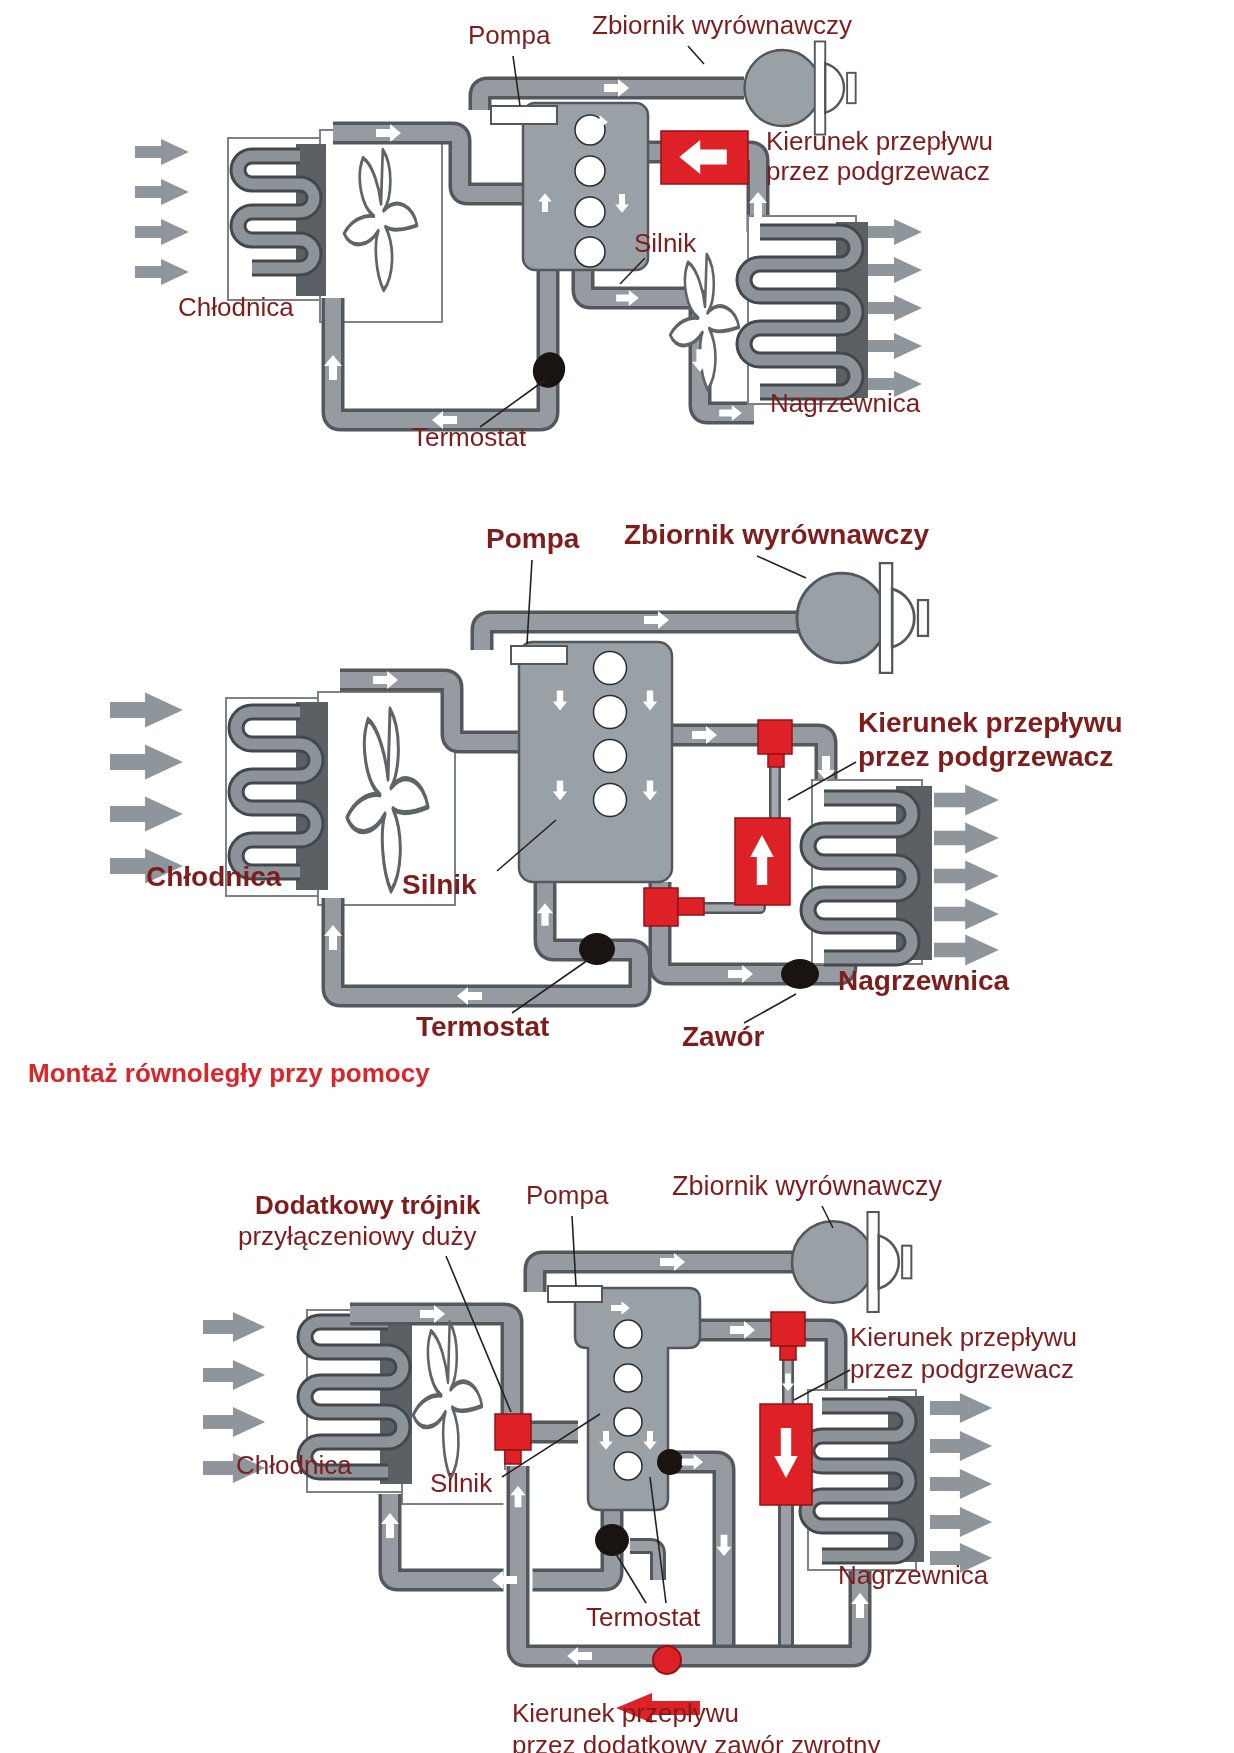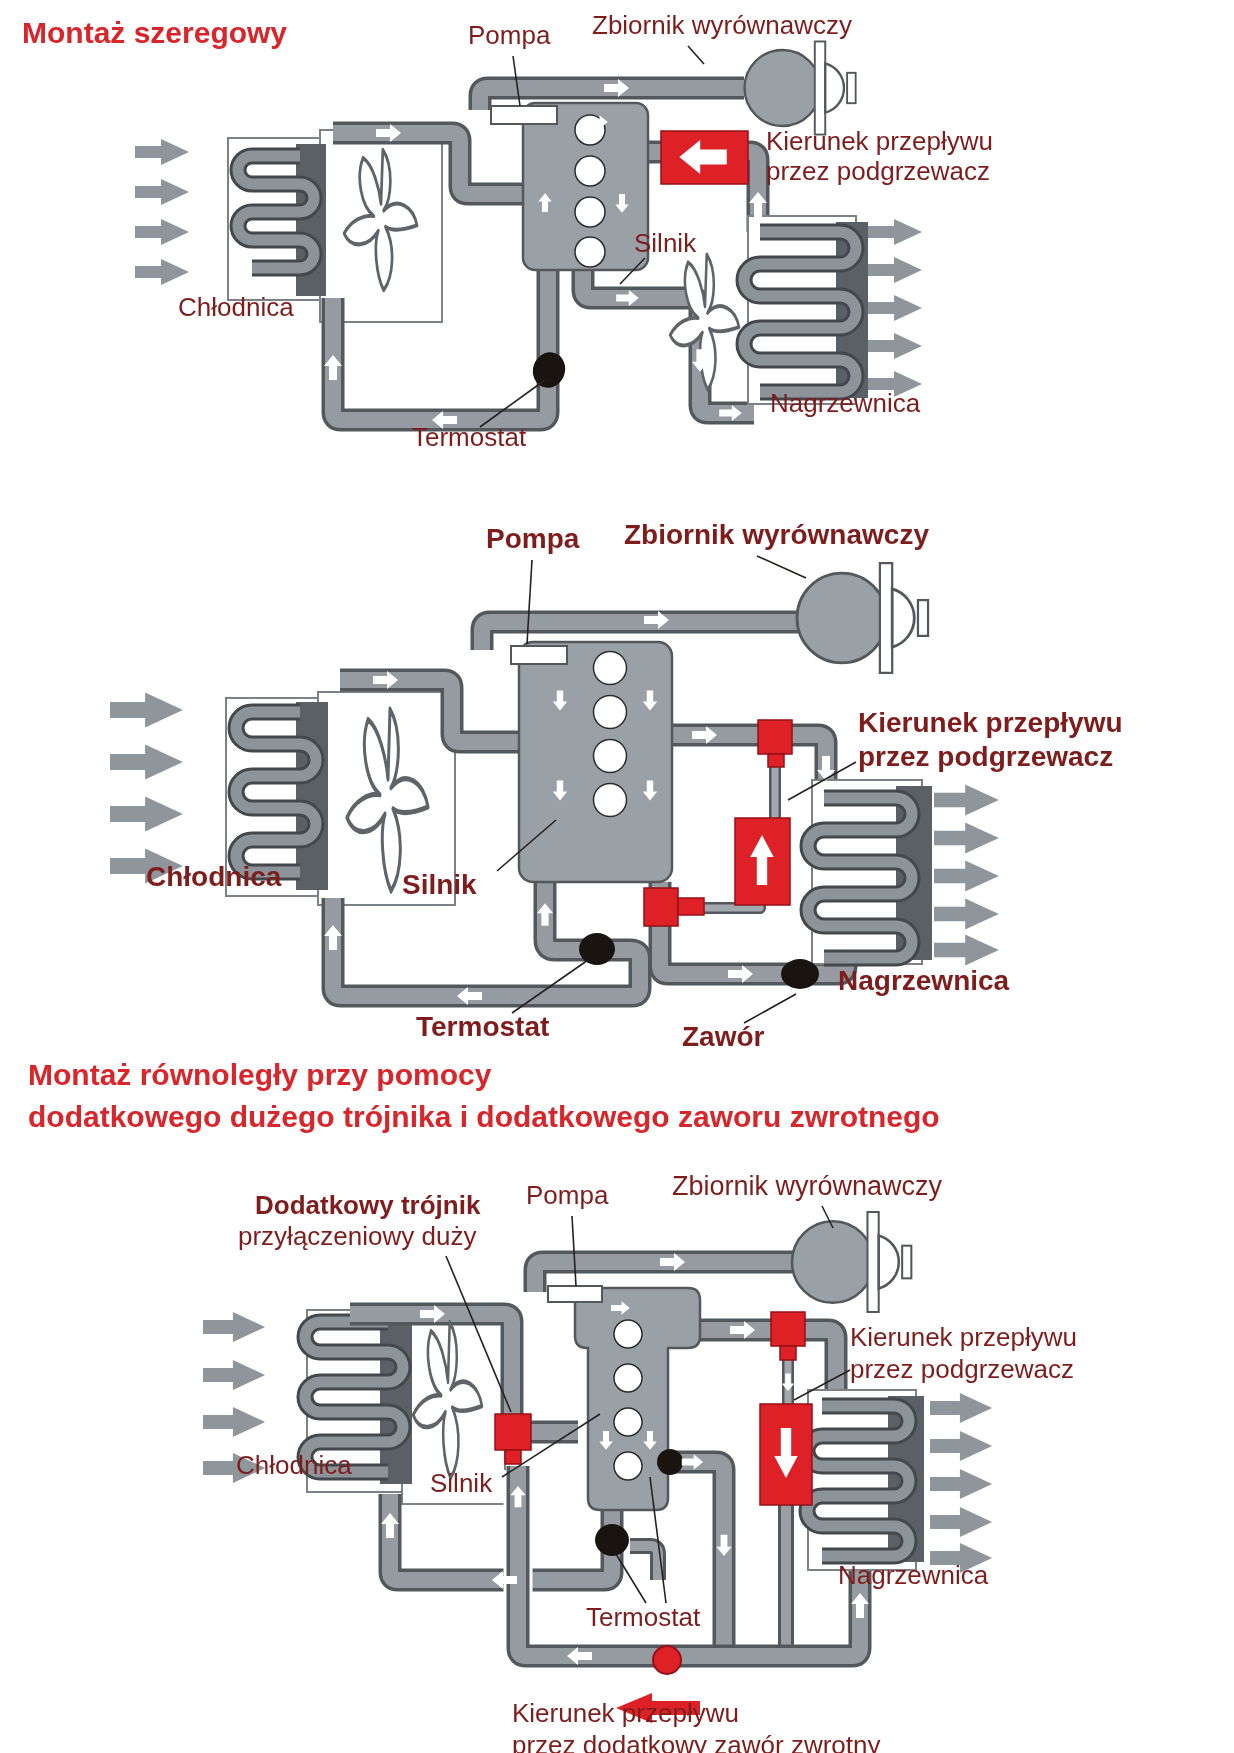--- a/index.html
+++ b/index.html
@@ -4,21 +4,21 @@
 <style>
   html,body{margin:0;padding:0;background:#fff;}
   #stage{position:relative;width:1234px;height:1753px;background:#fff;overflow:hidden;
          font-family:"Liberation Sans", sans-serif;}
   .lbl{position:absolute;font-size:26px;color:#7f1d1d;white-space:nowrap;line-height:1.05;}
   .b{font-weight:bold;font-size:28px;}
   .sm27{font-size:27px;}
   .title{position:absolute;font-weight:bold;color:#d8262b;white-space:nowrap;}
   .t1{font-size:30px;}
   .t2{font-size:31px;}
-  .t3{font-size:30px;}
+  .t3{font-size:26px;}
   svg{position:absolute;left:0;top:0;}
   .po{fill:none;stroke:#53585c;stroke-width:23;stroke-linejoin:round;}
   .pi{fill:none;stroke:#959ba1;stroke-width:16;stroke-linejoin:round;}
   .mo{fill:none;stroke:#53585c;stroke-width:16;stroke-linejoin:round;}
   .mi{fill:none;stroke:#9aa0a5;stroke-width:10;stroke-linejoin:round;}
   .tpo{fill:none;stroke:#53585c;stroke-width:12;stroke-linejoin:round;}
   .tpi{fill:none;stroke:#a2a8ad;stroke-width:7;stroke-linejoin:round;}
   .pw{fill:none;stroke:#ffffff;stroke-width:29;}
   .coilo{fill:none;stroke:#43484c;stroke-width:17;}
   .coili{fill:none;stroke:#8d9499;stroke-width:11;}
@@ -303,42 +303,40 @@
           <path class="ld" d="M572,1216 L576,1286"></path>
       <path class="ld" d="M822,1206 L833,1228"></path>
           <path class="ld" d="M850,1370 L794,1400"></path>
       <path class="ld" d="M502,1477 L600,1414"></path>
           <path class="ld" d="M646,1603 L616,1554"></path>
       <path class="ld" d="M666,1603 L650,1477"></path>
     </g>
   </g>
 </svg>
 
-  <div class="title t1" style="left:22px;top:16px;">Montaż szeregowy</div>
   <div class="lbl" style="left:468px;top:22px;">Pompa</div>
   <div class="lbl" style="left:592px;top:12px;">Zbiornik wyrównawczy</div>
   <div class="lbl" style="left:766px;top:128px;">Kierunek przepływu</div>
   <div class="lbl" style="left:766px;top:158px;">przez podgrzewacz</div>
   <div class="lbl" style="left:634px;top:230px;">Silnik</div>
   <div class="lbl" style="left:178px;top:294px;">Chłodnica</div>
   <div class="lbl" style="left:770px;top:390px;">Nagrzewnica</div>
   <div class="lbl" style="left:412px;top:424px;">Termostat</div>
 
   <div class="lbl b" style="left:486px;top:524px;">Pompa</div>
   <div class="lbl b" style="left:624px;top:520px;">Zbiornik wyrównawczy</div>
   <div class="lbl b" style="left:858px;top:708px;">Kierunek przepływu</div>
   <div class="lbl b" style="left:858px;top:742px;">przez podgrzewacz</div>
   <div class="lbl b" style="left:402px;top:870px;">Silnik</div>
   <div class="lbl b" style="left:146px;top:862px;">Chłodnica</div>
   <div class="lbl b" style="left:416px;top:1012px;">Termostat</div>
   <div class="lbl b" style="left:682px;top:1022px;">Zawór</div>
   <div class="lbl b" style="left:838px;top:966px;">Nagrzewnica</div>
 
   <div class="title t3" style="left:28px;top:1058px;">Montaż równoległy przy pomocy</div>
-  <div class="title t3" style="left:28px;top:1100px;">dodatkowego dużego trójnika i dodatkowego zaworu zwrotnego</div>
   <div class="lbl" style="left:255px;top:1192px;font-weight:bold;">Dodatkowy trójnik</div>
   <div class="lbl" style="left:238px;top:1223px;text-align:center;">przyłączeniowy duży</div>
   <div class="lbl" style="left:526px;top:1182px;">Pompa</div>
   <div class="lbl sm27" style="left:672px;top:1172px;">Zbiornik wyrównawczy</div>
   <div class="lbl" style="left:850px;top:1324px;">Kierunek przepływu</div>
   <div class="lbl" style="left:850px;top:1356px;">przez podgrzewacz</div>
   <div class="lbl" style="left:236px;top:1452px;">Chłodnica</div>
   <div class="lbl" style="left:430px;top:1470px;">Silnik</div>
   <div class="lbl" style="left:586px;top:1604px;">Termostat</div>
   <div class="lbl" style="left:838px;top:1562px;">Nagrzewnica</div>

